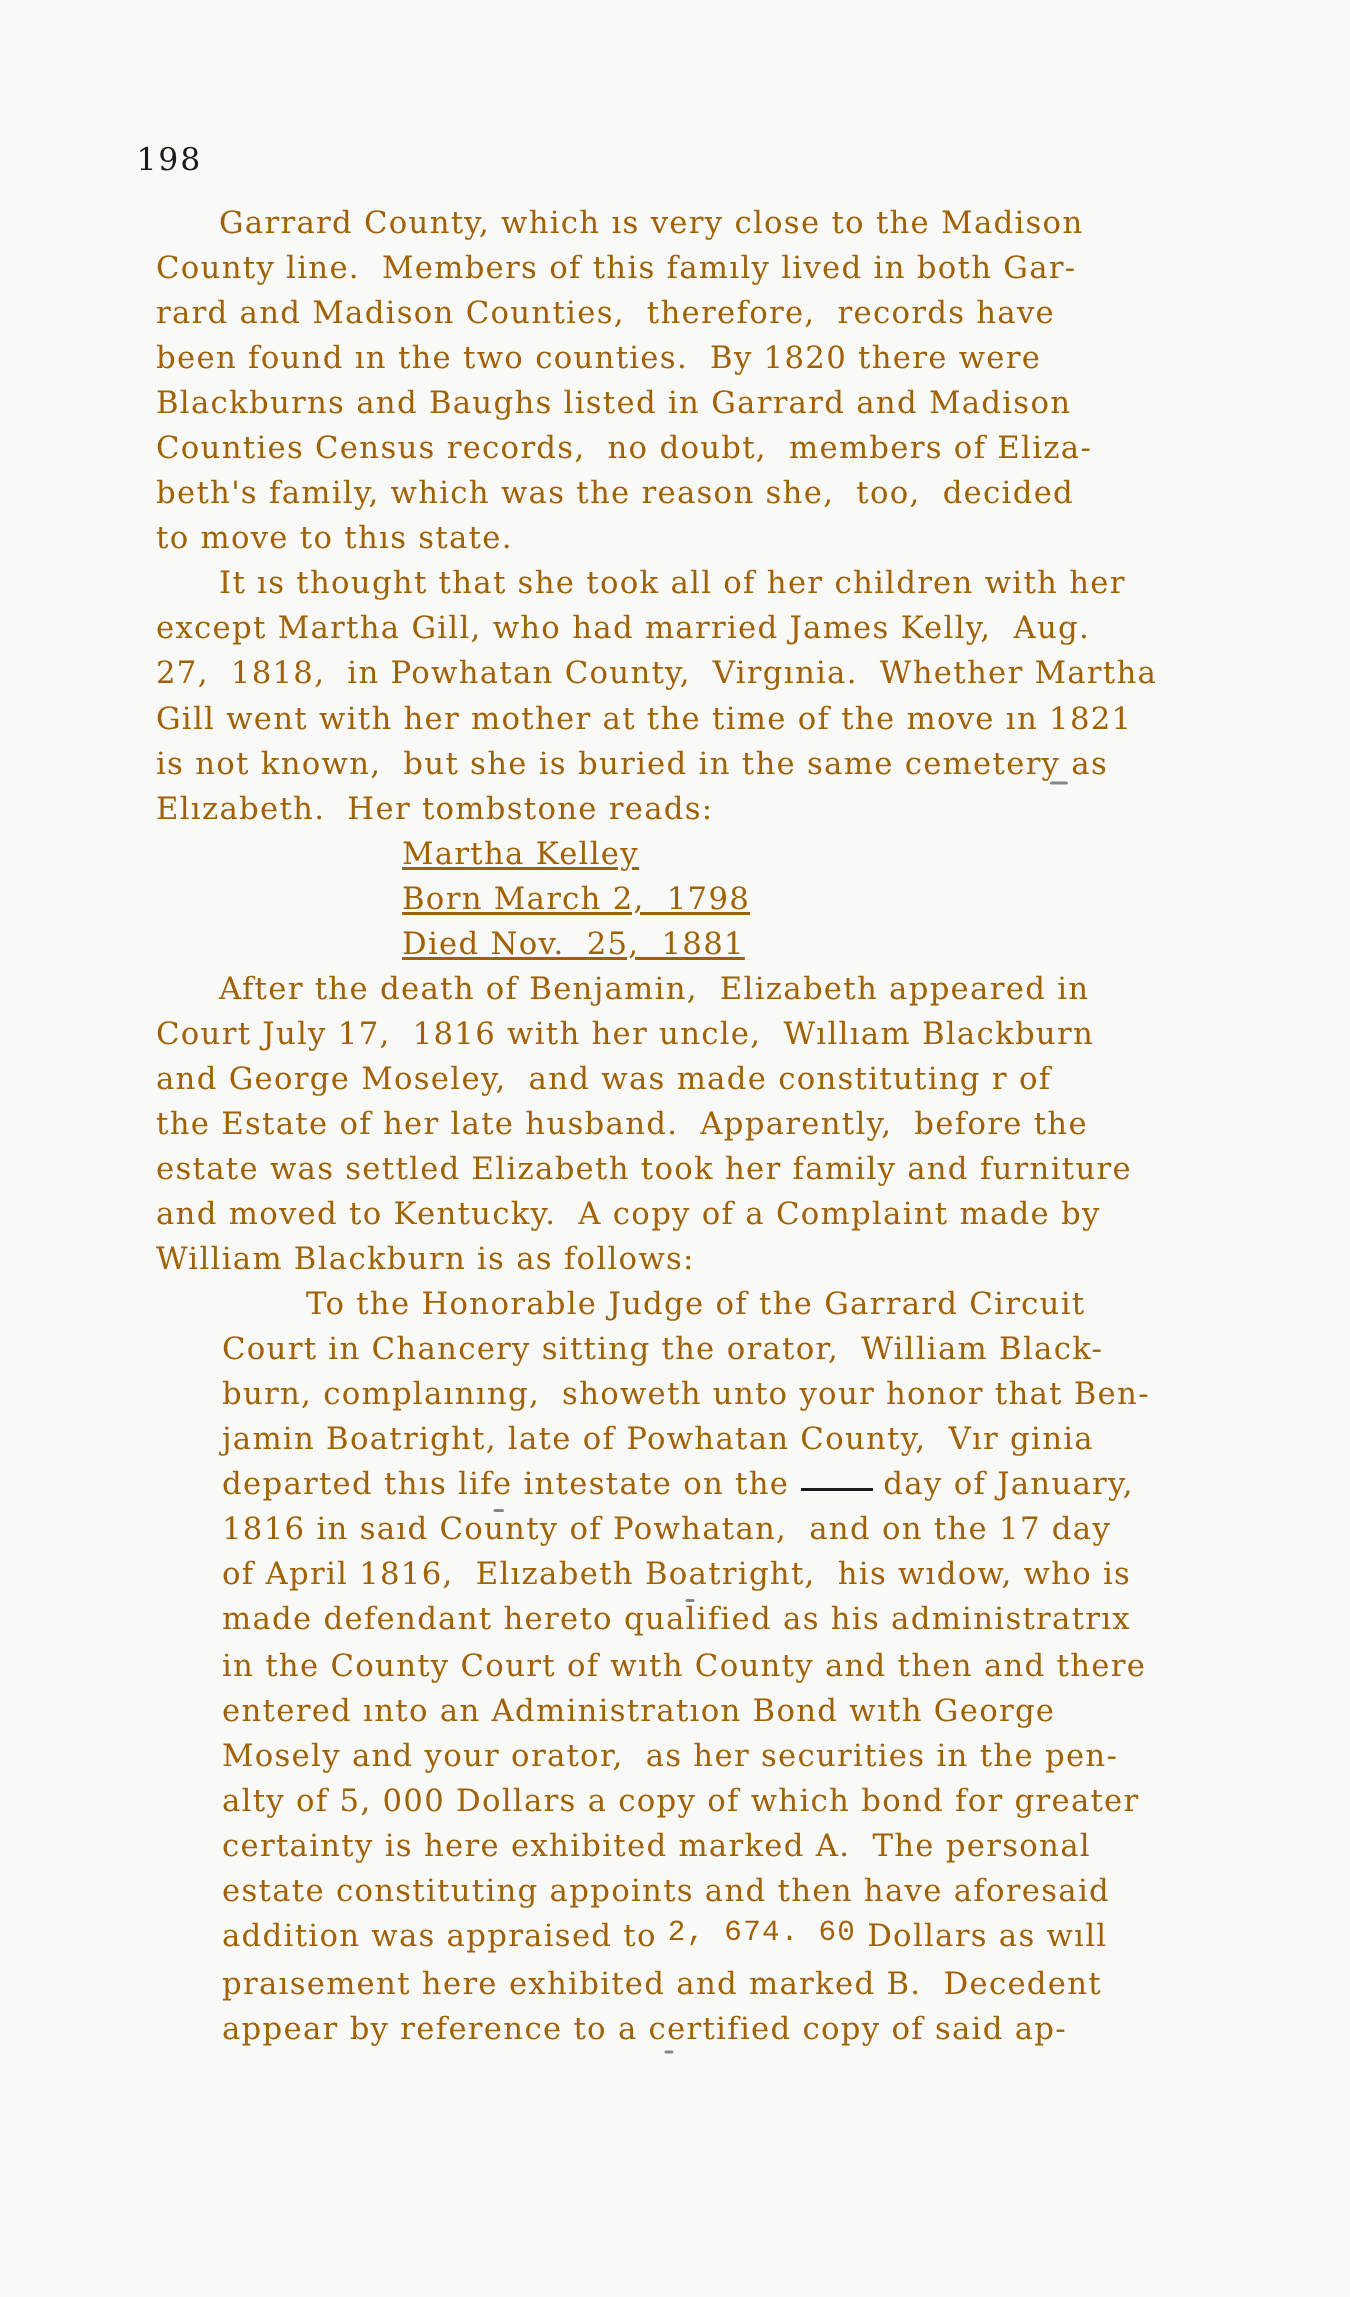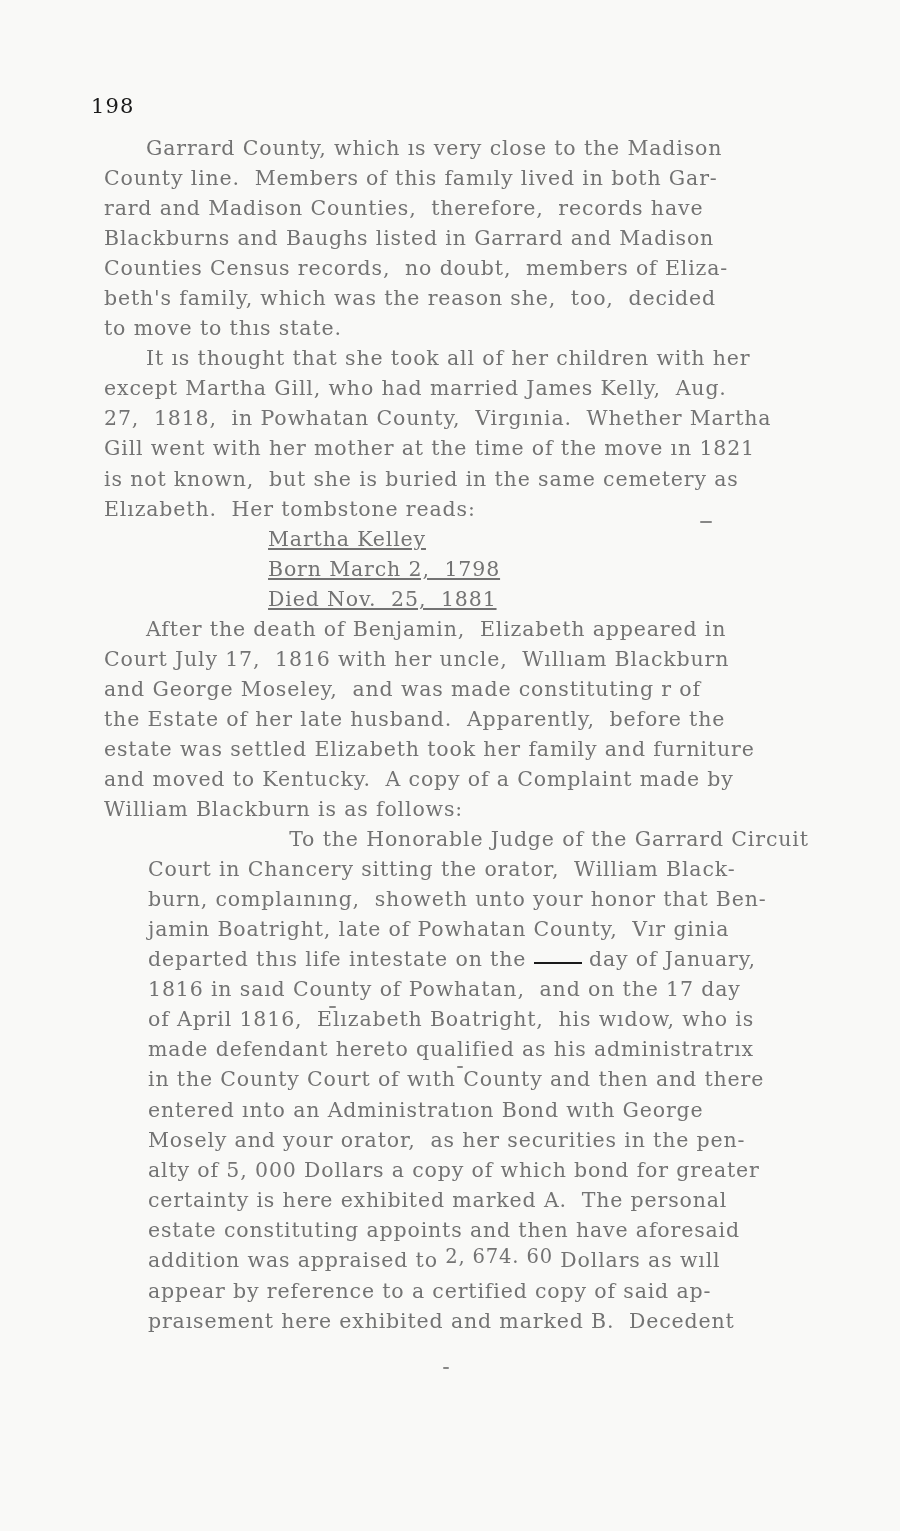--- a/index.html
+++ b/index.html
@@ -44,43 +44,44 @@
     width: 790px;
   }
 
   
   .ln {
     display: block;
     font-size: 20.5px;
     line-height: 30.05px;
     letter-spacing: 0.85px;
     white-space: pre;
-    color: #737373;
+    color: #a16207;
     font-family: "DejaVu Serif", "Liberation Serif", serif;
   }
 
   
   .ln.ind-para   { padding-left: 42px; }   
   .ln.ind-quote  { padding-left: 44px; }   
-  .ln.ind-quote-first { padding-left: 100px; text-align: center; } 
+  .ln.ind-quote-first { padding-left: 100px; } 
   .ln.ind-stone  { padding-left: 164px; text-decoration: underline; }  
 
   
   .blankfill {
     display: inline-block;
     width: 48px;
     border-bottom: 2.5px solid #1a1a1a;
     vertical-align: 2px;
   }
 
   
   .raised {
     position: relative;
     top: -4px;
     font-size: 19.5px;
+    font-family: Liberation Mono, monospace;
   }
 
   
   .speck {
     position: absolute;
     background: #2a2a2a;
     opacity: 0.55;
     border-radius: 1px;
   }
 </style>
@@ -90,20 +91,21 @@
 <div class="page">
 
   <div class="folio">198</div>
 
   <div class="textblock">
 
     <div>
       <span class="ln ind-para">Garrard County, which ıs very close to the Madison</span>
       <span class="ln">County line.  Members of this famıly lived in both Gar-</span>
       <span class="ln">rard and Madison Counties,  therefore,  records have</span>
+      <span class="ln">been found ın the two counties.  By 1820 there were</span>
       <span class="ln">Blackburns and Baughs listed in Garrard and Madison</span>
       <span class="ln">Counties Census records,  no doubt,  members of Eliza-</span>
       <span class="ln">beth's family, which was the reason she,  too,  decided</span>
       <span class="ln">to move to thıs state.</span>
     </div>
 
     <div>
       <span class="ln ind-para">It ıs thought that she took all of her children with her</span>
       <span class="ln">except Martha Gill, who had married James Kelly,  Aug.</span>
       <span class="ln">27,  1818,  in Powhatan County,  Virgınia.  Whether Martha</span>
@@ -141,22 +143,22 @@
       <span class="ln ind-quote">made defendant hereto qualified as his administratrıx</span>
       <span class="ln ind-quote">in the County Court of wıth County and then and there</span>
       <span class="ln ind-quote">entered ınto an Administratıon Bond wıth George</span>
       <span class="ln ind-quote">Mosely and your orator,  as her securities in the pen-</span>
       <span class="ln ind-quote">alty of 5, 000 Dollars a copy of which bond for greater</span>
       <span class="ln ind-quote">certainty is here exhibited marked A.  The personal</span>
       <span class="ln ind-quote">estate constituting appoints and then have aforesaid</span>
 
       <span class="ln ind-quote"><span>addition was appraised to </span><span class="raised">2, 674. 60</span><span> Dollars as wıll</span></span>
 
+      <span class="ln ind-quote">praısement here exhibited and marked B.  Decedent</span>
       <span class="ln ind-quote">appear by reference to a certified copy of said ap-</span>
-      <span class="ln ind-quote">praısement here exhibited and marked B.  Decedent</span>
     </div>
 
   </div>
 
   <span class="speck" style="left:700px; top:521px; width:12px; height:2px;"></span>
   <span class="speck" style="left:329px; top:1006px; width:7px; height:2px;"></span>
   <span class="speck" style="left:457px; top:1066px; width:6px; height:2px;"></span>
   <span class="speck" style="left:443px; top:1367px; width:6px; height:2px;"></span>
 
 </div>

